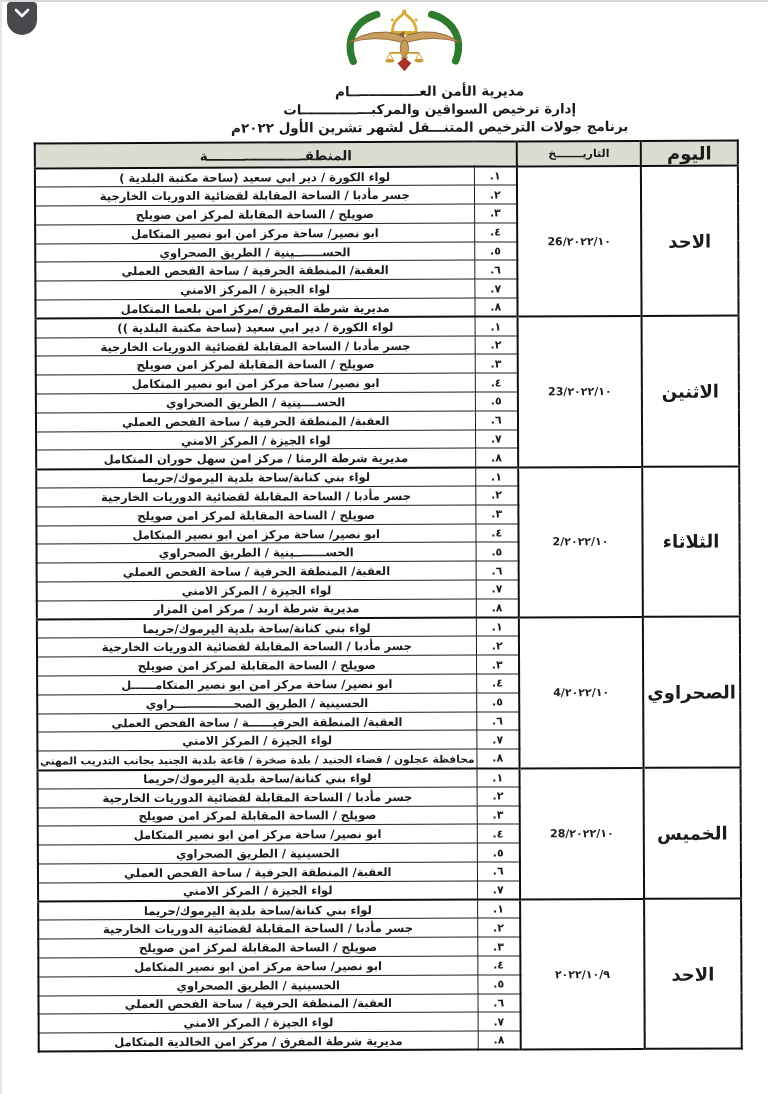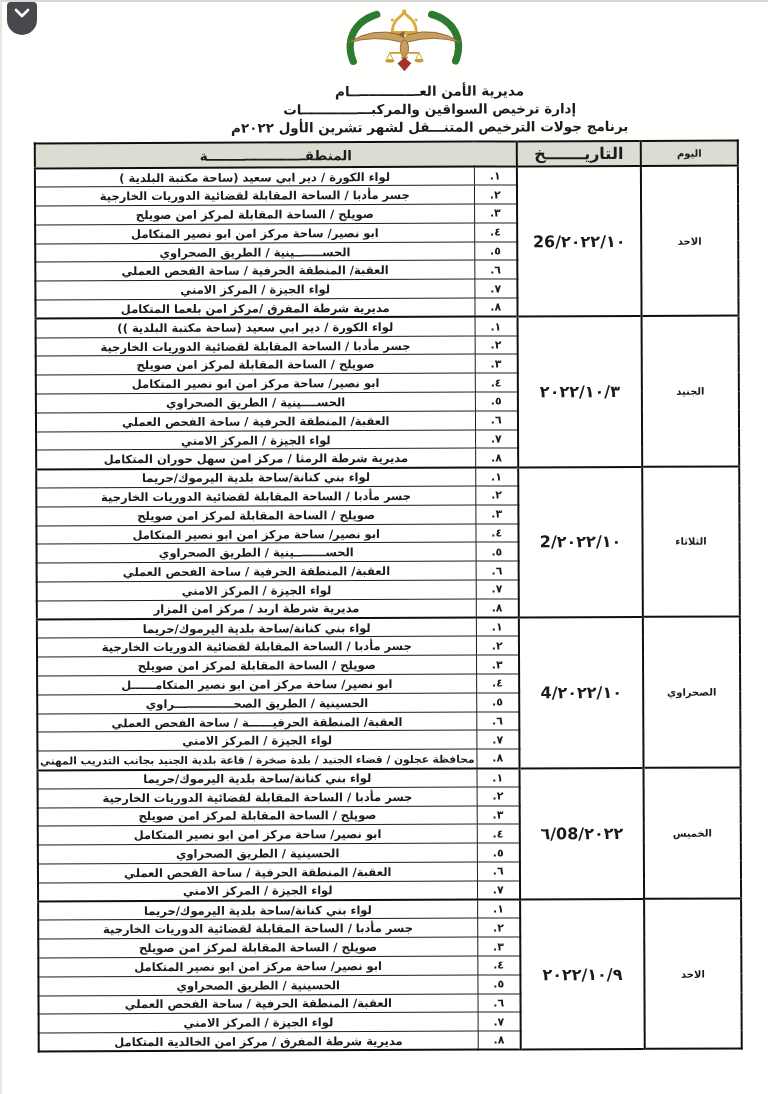--- a/index.html
+++ b/index.html
@@ -22,22 +22,22 @@
   .title-line { font-weight:bold; font-size:13.5px; line-height:18px; letter-spacing:0.2px; }
   .title-line.first { margin-top:2px; }
 
   
   table.schedule { table-layout:fixed; width:705px; margin:5px 28px 0 35px;
                    border-collapse:collapse; border:2.5px solid #101010; }
   th,td { border:1px solid #1f1f1f; text-align:center; vertical-align:middle;
           font-weight:bold; padding:0; overflow:hidden; white-space:nowrap; }
   thead th { background:#dcdcd3; height:25px; font-size:13.5px; border-bottom:2.2px solid #101010; }
   tbody { border-top:2.2px solid #101010; }
-  .c-day  { border-left:2.2px solid #101010; font-size:10px; }
-  .c-date { border-left:2.2px solid #101010; font-size:16px; letter-spacing:1.5px; }
+  .c-day  { border-left:2.2px solid #101010; font-size:18px; }
+  .c-date { border-left:2.2px solid #101010; font-size:11px; letter-spacing:1.5px; }
   .c-serial { font-size:11px; height:18.8px; }
   .c-area { font-size:11.5px; height:18.8px; }
   .c-area.long { font-size:10.6px; }
 </style>
 </head>
 <body>
 
 <div class="page">
 
   <button class="pull-tab" aria-label="collapse">
@@ -126,22 +126,22 @@
             <td class="c-serial">٧.</td>
             <td class="c-area">لواء الجيزة / المركز الامني</td>
           </tr>
           <tr>
             <td class="c-serial">٨.</td>
             <td class="c-area">مديرية شرطة المفرق /مركز امن بلعما المتكامل</td>
           </tr>
         </tbody>
         <tbody>
           <tr>
-            <td class="c-day" rowspan="8">الجنيد</td>
-            <td class="c-date" rowspan="8">٢٠٢٢/١٠/٣</td>
+            <td class="c-day" rowspan="8">الاثنين</td>
+            <td class="c-date" rowspan="8">٢٠٢٢/١٠/23</td>
             <td class="c-serial">١.</td>
             <td class="c-area">لواء الكورة / دير ابي سعيد (ساحة مكتبة البلدية ))</td>
           </tr>
           <tr>
             <td class="c-serial">٢.</td>
             <td class="c-area">جسر مأدبا / الساحة المقابلة لقضائية الدوريات الخارجية</td>
           </tr>
           <tr>
             <td class="c-serial">٣.</td>
             <td class="c-area">صويلح / الساحة المقابلة لمركز امن صويلح</td>
@@ -235,21 +235,21 @@
             <td class="c-area">لواء الجيزة / المركز الامني</td>
           </tr>
           <tr>
             <td class="c-serial">٨.</td>
             <td class="c-area long">محافظة عجلون / قضاء الجنيد / بلدة صخرة / قاعة بلدية الجنيد بجانب التدريب المهني</td>
           </tr>
         </tbody>
         <tbody>
           <tr>
             <td class="c-day" rowspan="7">الخميس</td>
-            <td class="c-date" rowspan="7">٢٠٢٢/08/٦</td>
+            <td class="c-date" rowspan="7">٢٠٢٢/١٠/28</td>
             <td class="c-serial">١.</td>
             <td class="c-area">لواء بني كنانة/ساحة بلدية اليرموك/حريما</td>
           </tr>
           <tr>
             <td class="c-serial">٢.</td>
             <td class="c-area">جسر مأدبا / الساحة المقابلة لقضائية الدوريات الخارجية</td>
           </tr>
           <tr>
             <td class="c-serial">٣.</td>
             <td class="c-area">صويلح / الساحة المقابلة لمركز امن صويلح</td>

